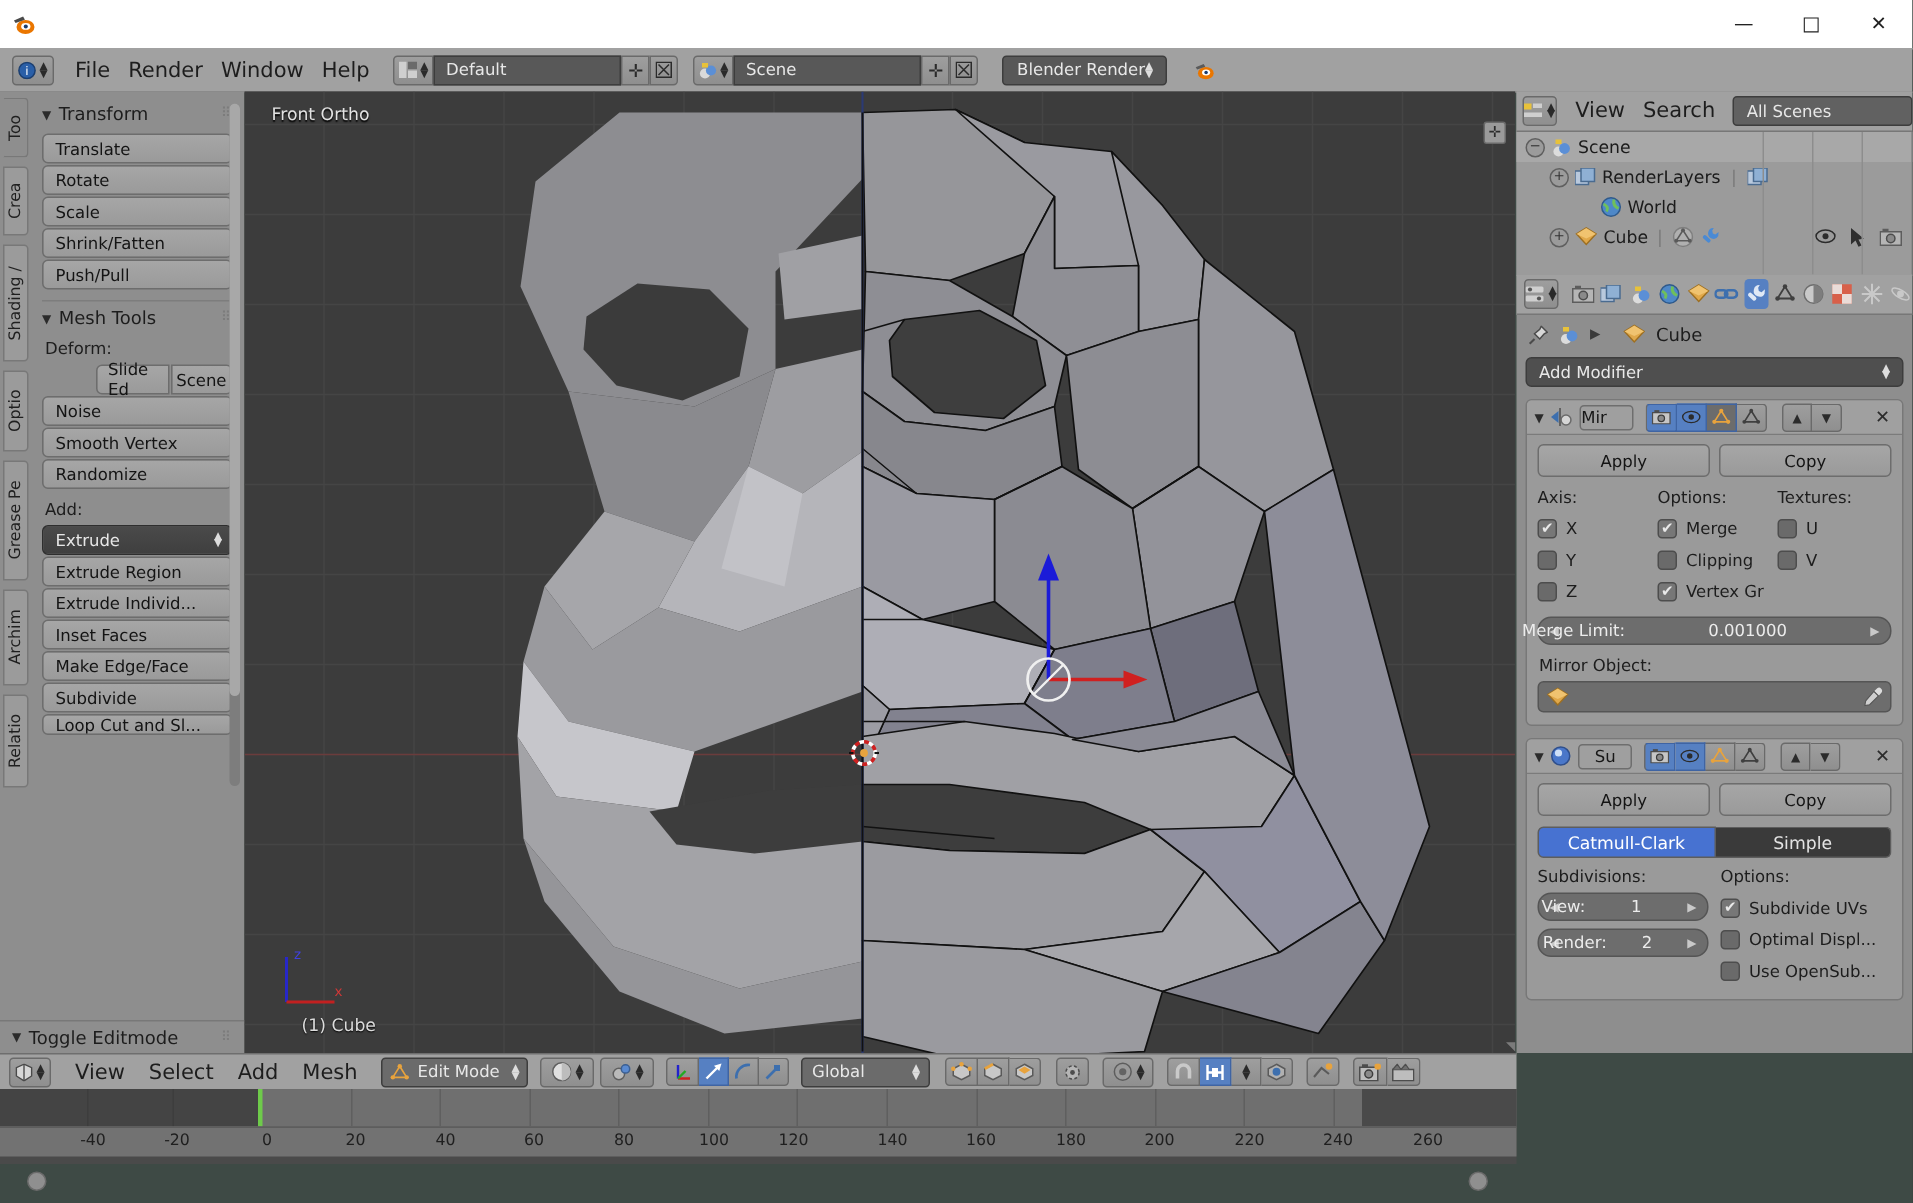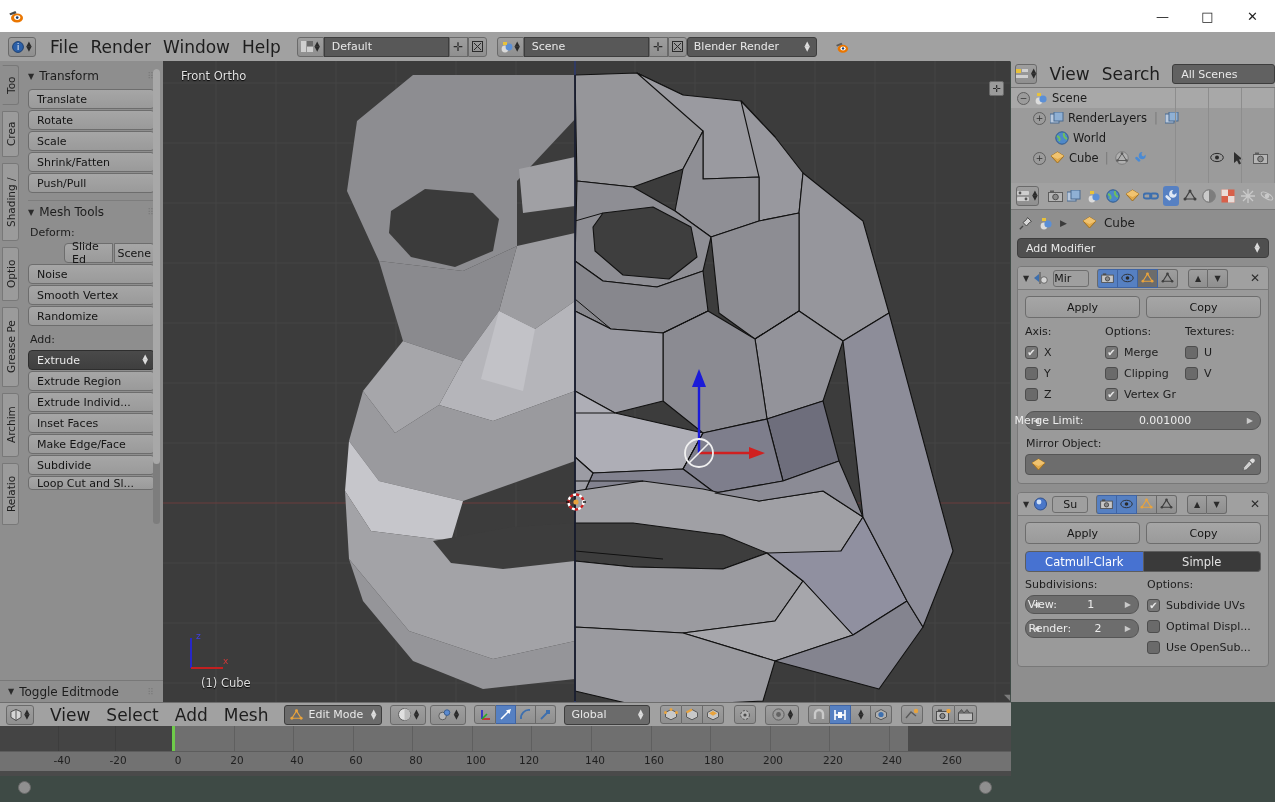--- a/index.html
+++ b/index.html
@@ -9,21 +9,21 @@
   
   .titlebar{position:absolute;left:0;top:0;width:1275px;height:32px;background:#ffffff;border-bottom:1px solid #cfcfcf;}
   .titlebar .tb-inner{position:absolute;left:8px;top:0;height:32px;display:flex;align-items:center;gap:8px;}
   .tb-title{color:#1c1c1c;font-size:12.5px;white-space:nowrap;font-family:"DejaVu Sans",sans-serif;}
   .blender-logo{width:16px;height:16px;position:relative;flex:none;}
   .winbtns{position:absolute;right:0;top:0;height:32px;display:flex;align-items:center;}
   .winbtn{width:45px;height:32px;display:flex;align-items:center;justify-content:center;color:#222;font-size:13px;}
   .btn{background:linear-gradient(#a6a6a6,#9a9a9a);border:1px solid #6d6d6d;border-radius:3px;color:#141414;
        display:flex;align-items:center;justify-content:center;font-size:11px;box-sizing:border-box;}
   .fld{background:#585858;border:1px solid #3d3d3d;border-radius:3px;color:#e8e8e8;display:flex;align-items:center;box-sizing:border-box;}
-  .menu-txt{color:#1d1d1d;font-size:17px;padding:0 6px;cursor:default;white-space:nowrap;}
+  .menu-txt{color:#1d1d1d;font-size:14px;padding:0 6px;cursor:default;white-space:nowrap;}
   .icobox{background:linear-gradient(#9e9e9e,#8f8f8f);border:1px solid #6a6a6a;border-radius:3px;
           display:flex;align-items:center;justify-content:center;box-sizing:border-box;}
   .spin{display:flex;flex-direction:column;justify-content:center;align-items:center;line-height:5px;font-size:7px;color:#2a2a2a;}
 
   
   .topbar{position:absolute;left:0;top:32px;width:1275px;height:29px;background:#a1a1a1;display:flex;align-items:center;border-bottom:1px solid #6e6e6e;}
   .topbar .grp{display:flex;align-items:center;}
   .statustxt{color:#2a2a2a;font-size:11px;white-space:nowrap;}
 
   
@@ -199,21 +199,21 @@
         <span style="font-size:12px;color:#2b2b2b;">✛</span>
       </div>
       <div class="icobox" style="width:19px;height:20px;border-radius:0 3px 3px 0;">
         <svg width="11" height="11" viewBox="0 0 11 11">
             <rect x="0.5" y="0.5" width="10" height="10" fill="none" stroke="#2b2b2b"></rect>
             <path d="M2 2 L9 9 M9 2 L2 9" stroke="#2b2b2b" fill="none"></path>
           </svg>
       </div>
     </div>
 
-    <div class="fld" style="width:130px;height:20px;padding:0 6px;justify-content:space-between;">
+    <div class="fld" style="width:110px;height:20px;margin-left:16px;padding:0 6px;justify-content:center;">
       <span>Blender Render</span>
       <span class="spin" style="color:#ddd;">▲<br>▼</span>
     </div>
 
     <span style="margin-left:18px;display:flex;align-items:center;">
       <svg width="14" height="14" viewBox="0 0 16 16">
         <ellipse cx="9" cy="10" rx="6" ry="4.6" fill="#ea7600"></ellipse>
         <ellipse cx="9.2" cy="9.6" rx="3.1" ry="2.3" fill="#ffffff"></ellipse>
         <circle cx="9.2" cy="9.6" r="1.35" fill="#1a3c6e"></circle>
         <path d="M1.3 5.6 L7.4 3.0 L8.6 5.2 L2.4 7.3 Z" fill="#5a5a5a"></path>
@@ -468,21 +468,21 @@
         <span>RenderLayers</span>
         <span style="margin:0 7px;color:#7a7a7a;">|</span>
         <span style="display:flex;">
           <svg width="14" height="13" viewBox="0 0 14 13">
               <rect x="0" y="2" width="9" height="9" fill="#b9c9dd" stroke="#4a6b90"></rect>
               <rect x="4" y="0" width="9" height="9" fill="#8fb0d4" stroke="#4a6b90"></rect>
             </svg>
         </span>
       </div>
 
-      <div class="ol-row" style="padding-left:44px;">
+      <div class="ol-row" style="padding-left:56px;">
         <span style="margin-right:4px;display:flex;">
           <svg width="14" height="14" viewBox="0 0 14 14">
               <circle cx="7" cy="7" r="6.2" fill="#4e88c8" stroke="#2f5a8c"></circle>
               <path d="M2 5 Q6 7 4 10 M9 2 Q8 6 12 8" stroke="#6fbf5c" stroke-width="2" fill="none"></path>
             </svg>
         </span>
         <span>World</span>
       </div>
 
       <div class="ol-row" style="padding-left:22px;">

